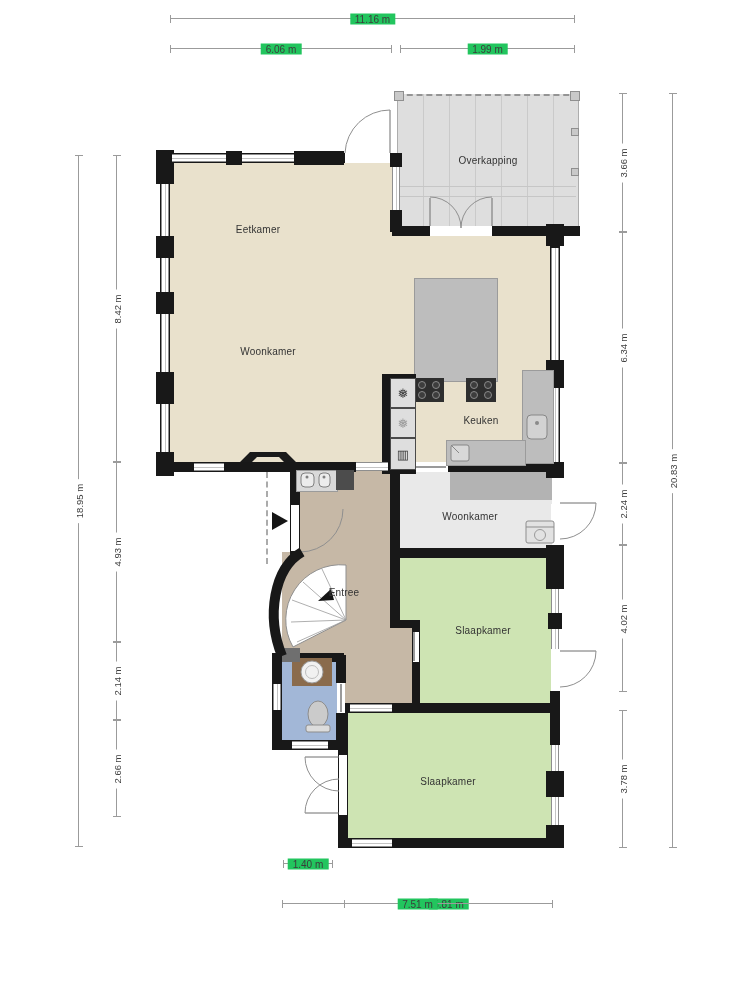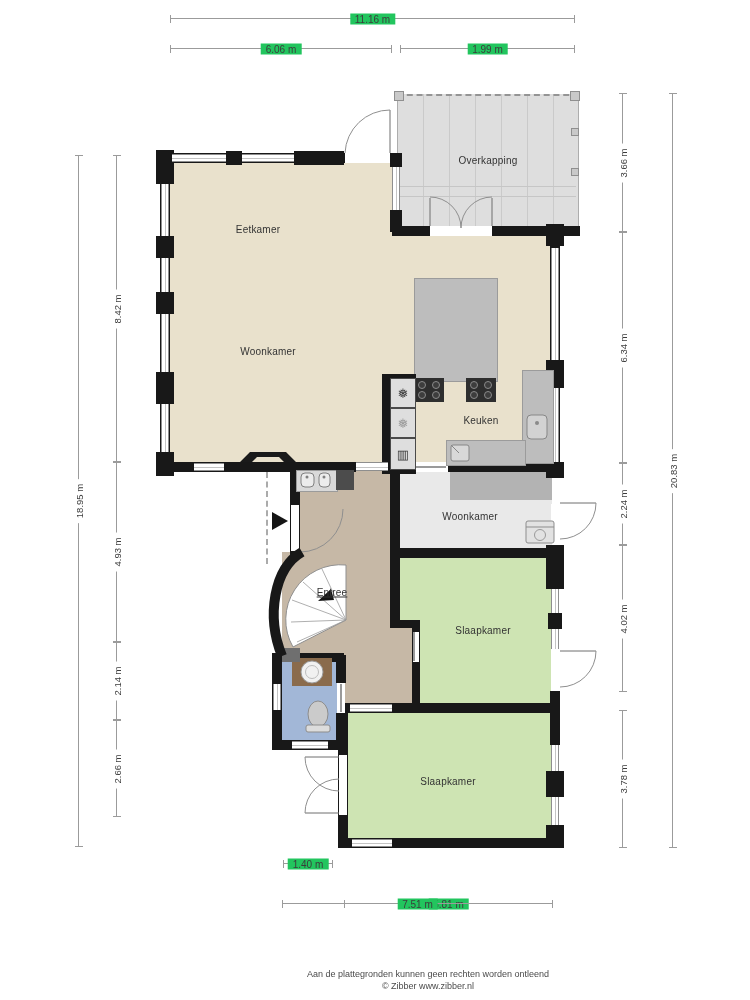--- a/index.html
+++ b/index.html
@@ -225,21 +225,21 @@
       <line x1="526" y1="527" x2="554" y2="527" stroke="#8d8d8d"></line>
       <circle cx="540" cy="535" r="5.5" fill="none" stroke="#9a9a9a"></circle>
     </g>
   </svg>
 
   <div class="room-label" style="left:258px;top:229px;">Eetkamer</div>
   <div class="room-label" style="left:268px;top:351px;">Woonkamer</div>
   <div class="room-label" style="left:481px;top:420px;">Keuken</div>
   <div class="room-label" style="left:488px;top:160px;">Overkapping</div>
   <div class="room-label" style="left:470px;top:516px;">Woonkamer</div>
-  <div class="room-label" style="left:332px;top:592px;text-decoration:underline;">Entree</div>
+  <div class="room-label" style="left:344px;top:592px;">Entree</div>
   <div class="room-label" style="left:483px;top:630px;">Slaapkamer</div>
   <div class="room-label" style="left:448px;top:781px;">Slaapkamer</div>
 
   <div class="dimh" style="left:170px;top:18px;width:405px;">
       <span class="lbl">11.16 m</span>
     </div>
   <div class="dimh" style="left:170px;top:48px;width:222px;">
       <span class="lbl">6.06 m</span>
     </div>
   <div class="dimh" style="left:400px;top:48px;width:175px;">
@@ -284,16 +284,14 @@
   <div class="dimh" style="left:283px;top:863px;width:50px;">
       <span class="lbl">1.40 m</span>
     </div>
   <div class="dimh" style="left:344px;top:903px;width:209px;">
       <span class="lbl">5.81 m</span>
     </div>
   <div class="dimh" style="left:282px;top:903px;width:271px;">
       <span class="lbl">7.51 m</span>
     </div>
 
-  <div class="footer" style="top:969px;">Aan de plattegronden kunnen geen rechten worden ontleend</div>
-  <div class="footer" style="top:981px;">© Zibber www.zibber.nl</div>
 
 </div>
 
 </body></html>

